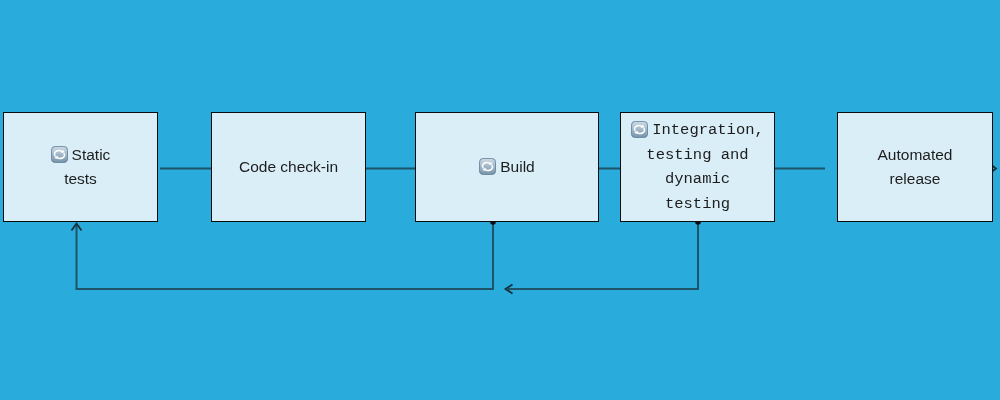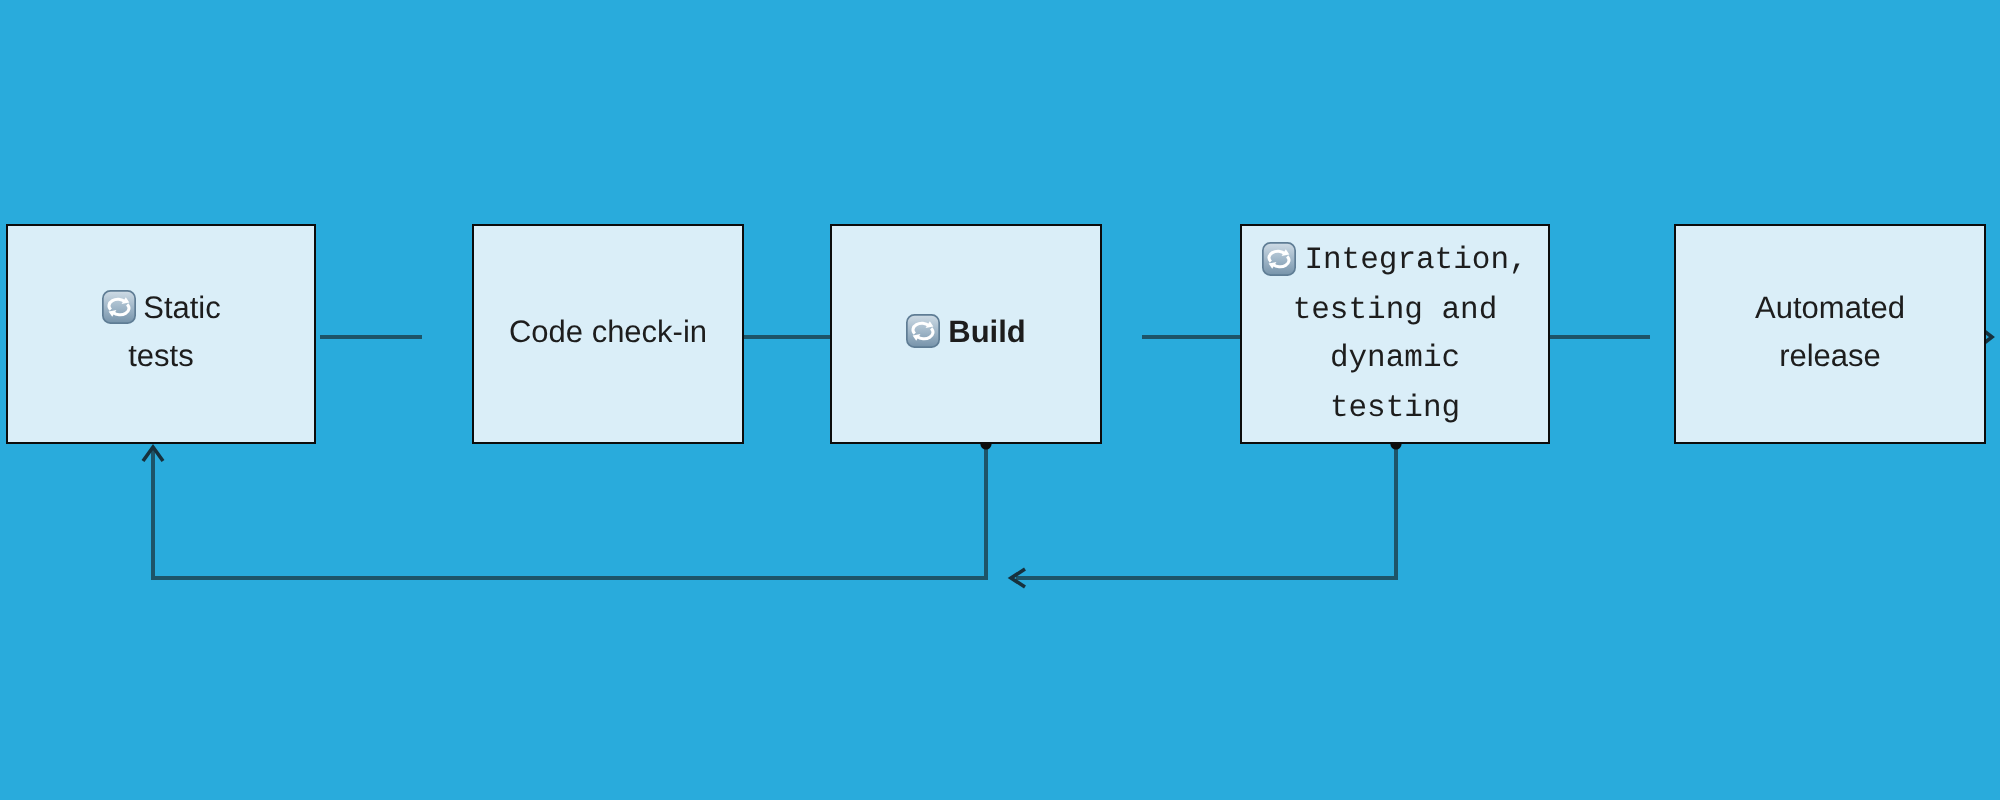--- a/index.html
+++ b/index.html
@@ -47,22 +47,22 @@
     line-height: 24.5px;
   }
   .node-line { white-space: nowrap; }
   .cycle-icon {
     display: inline-block;
     vertical-align: -3.5px;
     margin-right: 4px;
     line-height: 0;
   }
   .n1 { left: 3px;   width: 155px; }
-  .n2 { left: 211px; width: 136px; margin-left: 25px; }
-  .n3 { left: 415px; width: 136px; font-weight: bold; }
+  .n2 { left: 211px; width: 155px; }
+  .n3 { left: 415px; width: 184px; }
   .n4 { left: 620px; width: 155px; font-family: Liberation Mono, monospace; }
   .n5 { left: 825px; width: 156px; margin-left: 12px; }
   .hidden-defs { position: absolute; width: 0; height: 0; overflow: hidden; }
 </style>
 </head>
 <body>
 
 <svg class="hidden-defs" aria-hidden="true">
   <defs>
     <linearGradient id="icongrad" x1="0" y1="0" x2="0" y2="1">

